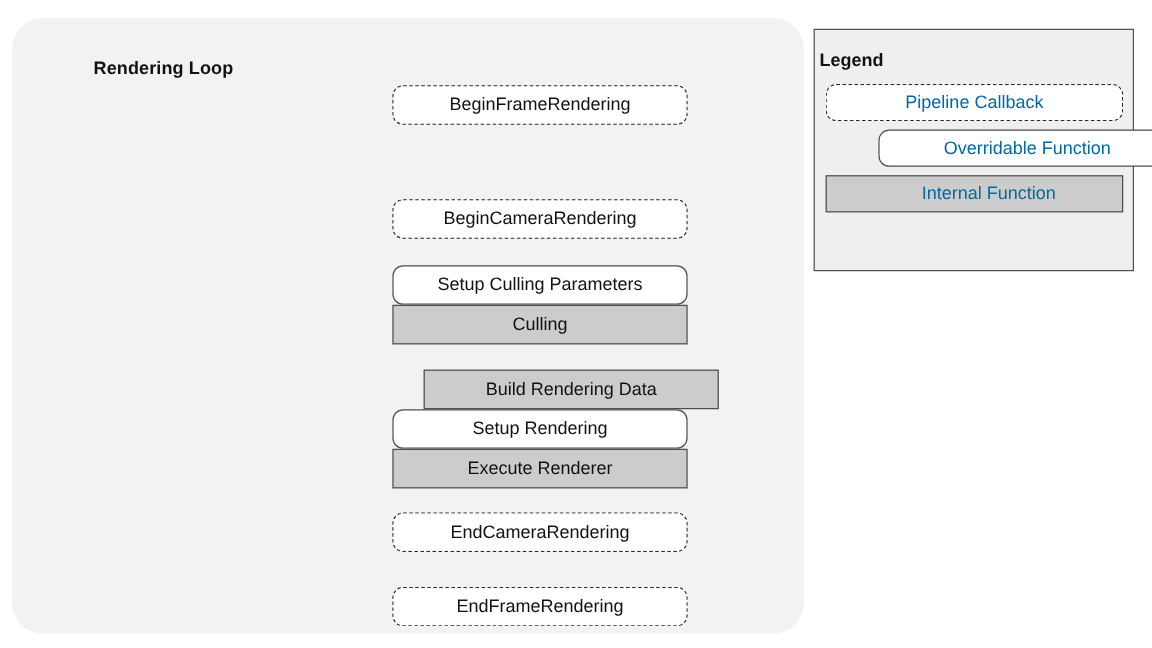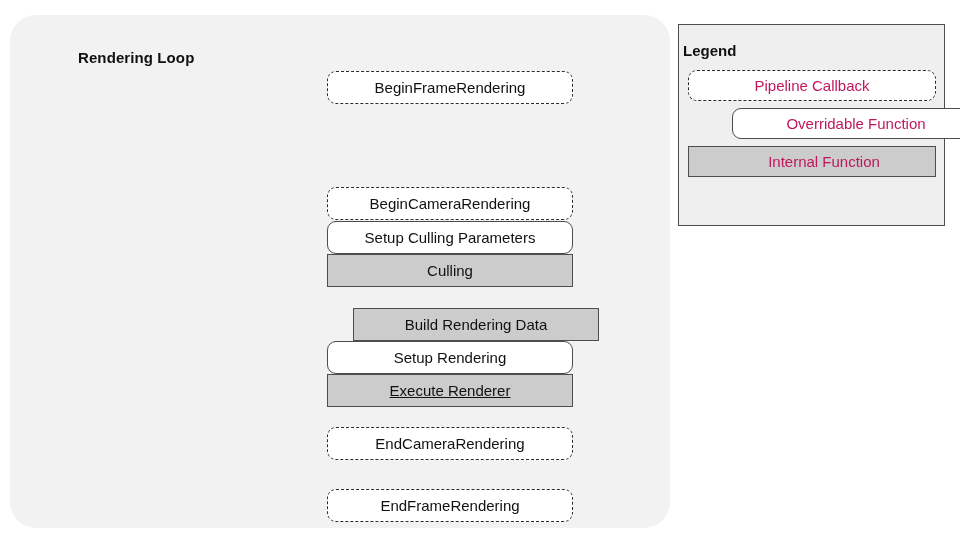--- a/index.html
+++ b/index.html
@@ -113,21 +113,21 @@
   .legend-item {
     position: absolute;
     left: 9px;
     width: 248px;
     height: 31px;
     box-sizing: border-box;
     display: flex;
     align-items: center;
     justify-content: center;
     font-size: 15px;
-    color: #be185d;
+    color: #0369a1;
     white-space: nowrap;
   }
   .legend-item.callback {
     background: #ffffff;
     border: 1.4px dashed #2b2b2b;
     border-radius: 9px;
   }
   .legend-item.overridable {
     background: #ffffff;
     border: 1.2px solid #4d4d4d;
@@ -146,26 +146,26 @@
 
 <div class="stage">
 
   <div class="rendering-loop">
     <div class="group-title">Rendering Loop</div>
   </div>
 
 
   <div id="nodes-layer">
       <div class="node callback" style="top: 71px;">BeginFrameRendering</div>
-      <div class="node callback" style="top: 187px; text-align: right;">BeginCameraRendering</div>
+      <div class="node callback" style="top: 166px; text-align: right;">BeginCameraRendering</div>
       <div class="node overridable" style="top: 221px;">Setup Culling Parameters</div>
       <div class="node internal" style="top: 254px;">Culling</div>
       <div class="node internal" style="top: 308px; margin-left: 26px;">Build Rendering Data</div>
       <div class="node overridable" style="top: 341px;">Setup Rendering</div>
-      <div class="node internal" style="top: 374px; text-decoration: underline;">Execute Renderer</div>
+      <div class="node internal" style="top: 374px;">Execute Renderer</div>
       <div class="node callback" style="top: 427px;">EndCameraRendering</div>
       <div class="node callback" style="top: 489px;">EndFrameRendering</div>
     </div>
 
   <div class="legend">
     <div class="legend-title">Legend</div>
     <div id="legend-items">
         <div class="legend-item callback" style="top: 45px;">Pipeline Callback</div>
         <div class="legend-item overridable" style="top: 83px;">Overridable Function</div>
         <div class="legend-item internal" style="top: 121px;">Internal Function</div>

